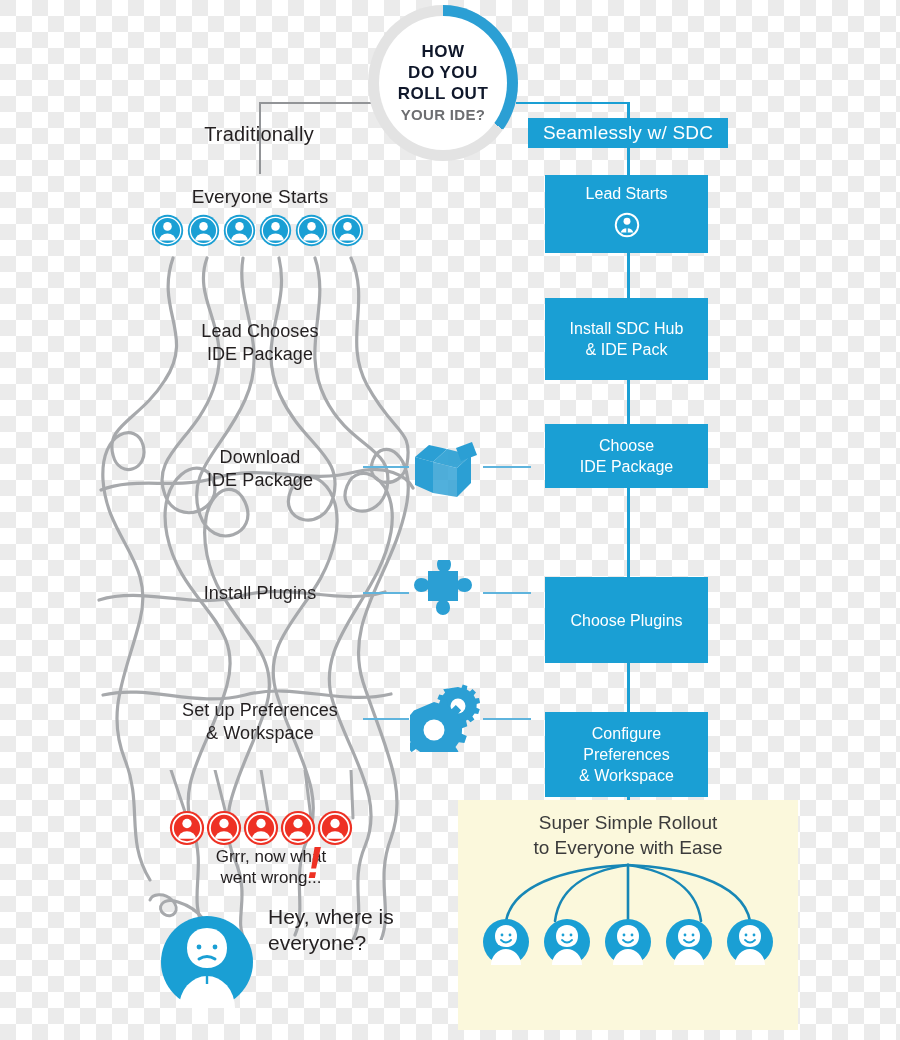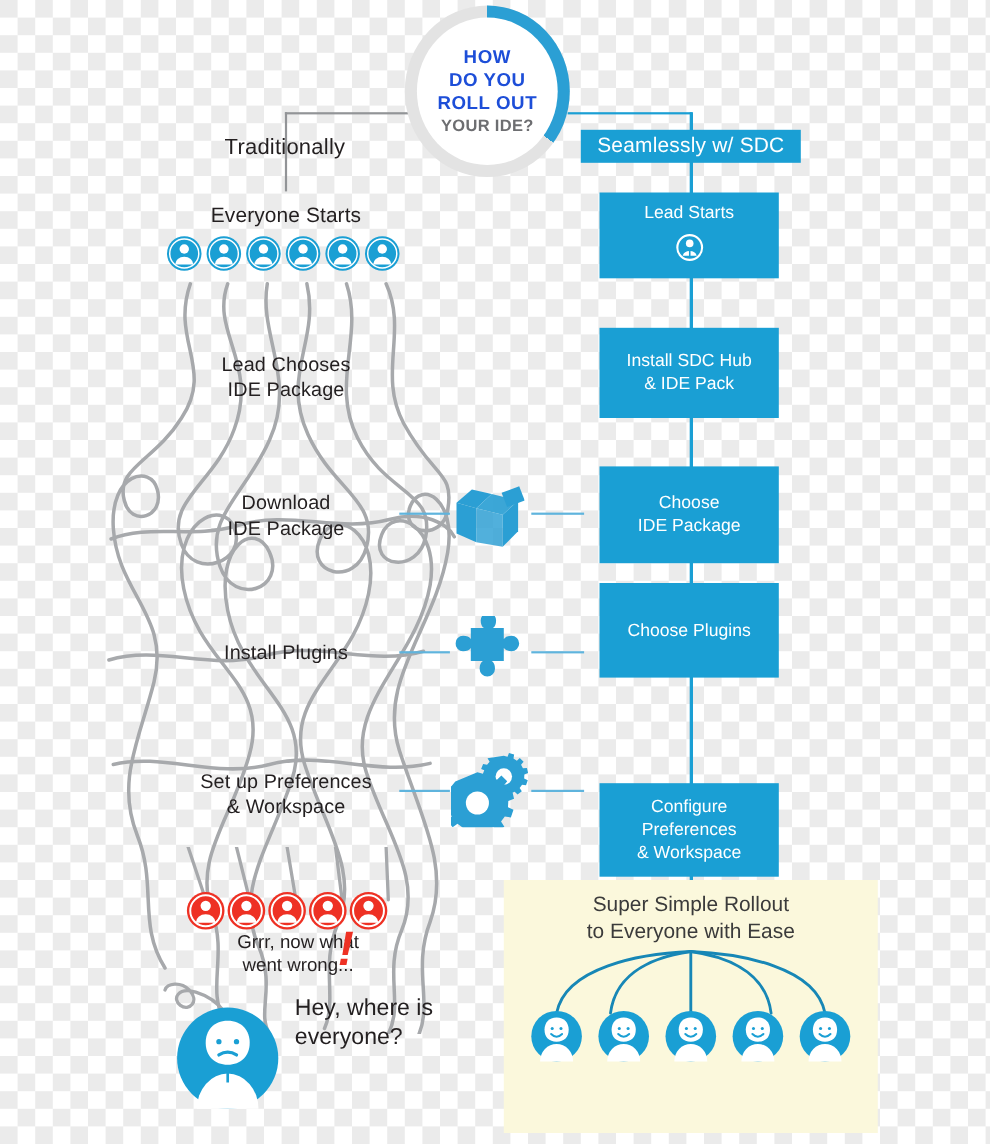--- a/index.html
+++ b/index.html
@@ -34,21 +34,21 @@
   }
   #qcircle .ring-inner {
     position: absolute; left: 11px; top: 11px; width: 128px; height: 134px;
     border-radius: 50%;
     background: #ffffff;
     display: flex; flex-direction: column;
     align-items: center; justify-content: center;
     text-align: center;
   }
   #qcircle .l1, #qcircle .l2, #qcircle .l3 {
-    color: #1d4ed8; font-weight: bold; font-size: 17px;
+    color: #0f172a; font-weight: bold; font-size: 17px;
     letter-spacing: 0.5px; line-height: 21px;
   }
   #qcircle .l4 {
     color: #6d6e71; font-weight: bold; font-size: 15px;
     letter-spacing: 0.3px; line-height: 20px; margin-top: 1px;
   }
 
   
   .hdr-trad {
     left: 160px; top: 118px; width: 198px; height: 32px;
@@ -265,26 +265,26 @@
     <span style="margin-top:6px">
       <svg width="30" height="30" viewBox="0 0 40 40">
         <circle cx="20" cy="20" r="15" fill="none" stroke="#ffffff" stroke-width="2.6"></circle>
         <circle cx="20" cy="15" r="4.6" fill="#ffffff"></circle>
         <path d="M11.5 30 a8.8 7.6 0 0 1 17 0 z" fill="#ffffff"></path>
         <rect x="19.1" y="24" width="1.9" height="6.4" fill="#1a9fd4"></rect>
       </svg>
     </span>
   </div>
 
-  <div class="abs rbox" style="top:424px; height:88px;">
+  <div class="abs rbox" style="top:424px; height:64px;">
     <div>Choose</div>
     <div>IDE Package</div>
   </div>
 
-  <div class="abs rbox" style="top:530px; height:86px;">Choose Plugins</div>
+  <div class="abs rbox" style="top:577px; height:86px;">Choose Plugins</div>
 
   <div class="abs rbox" style="top:676px; height:85px;margin-top:36px;">
     <div>Configure</div>
     <div>Preferences</div>
     <div>&amp; Workspace</div>
   </div>
 
   <div class="abs dashline" style="left:363px; top:466px; width:46px;"></div>
   <div class="abs midicon" style="left:411px; top:437px;">
     <svg width="66" height="62" viewBox="0 0 66 62">

